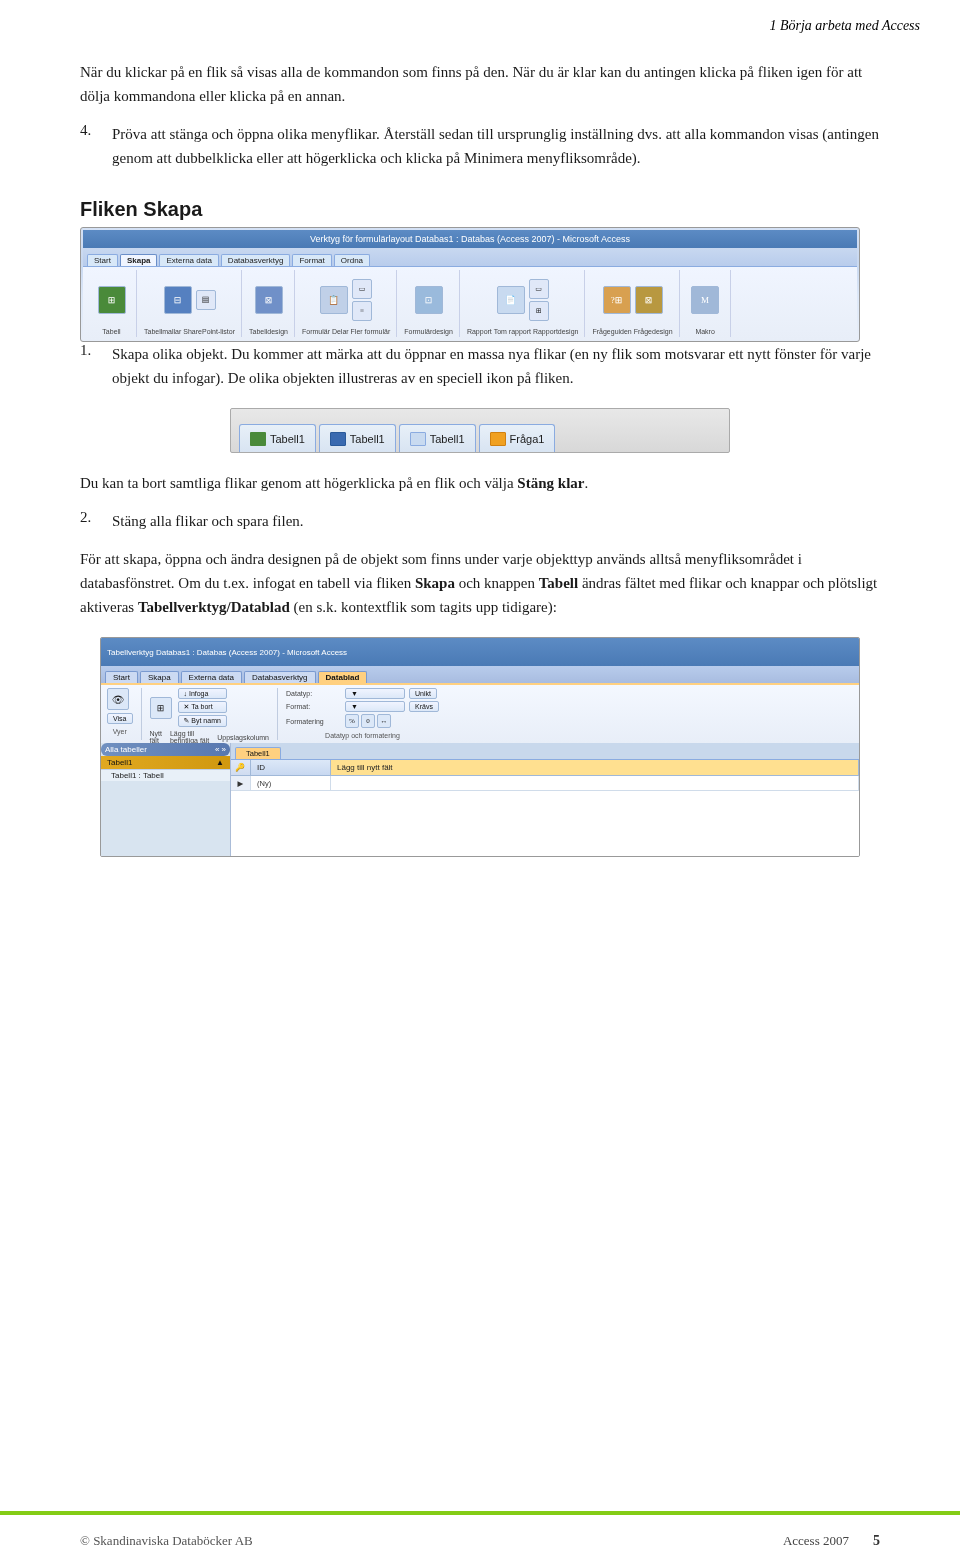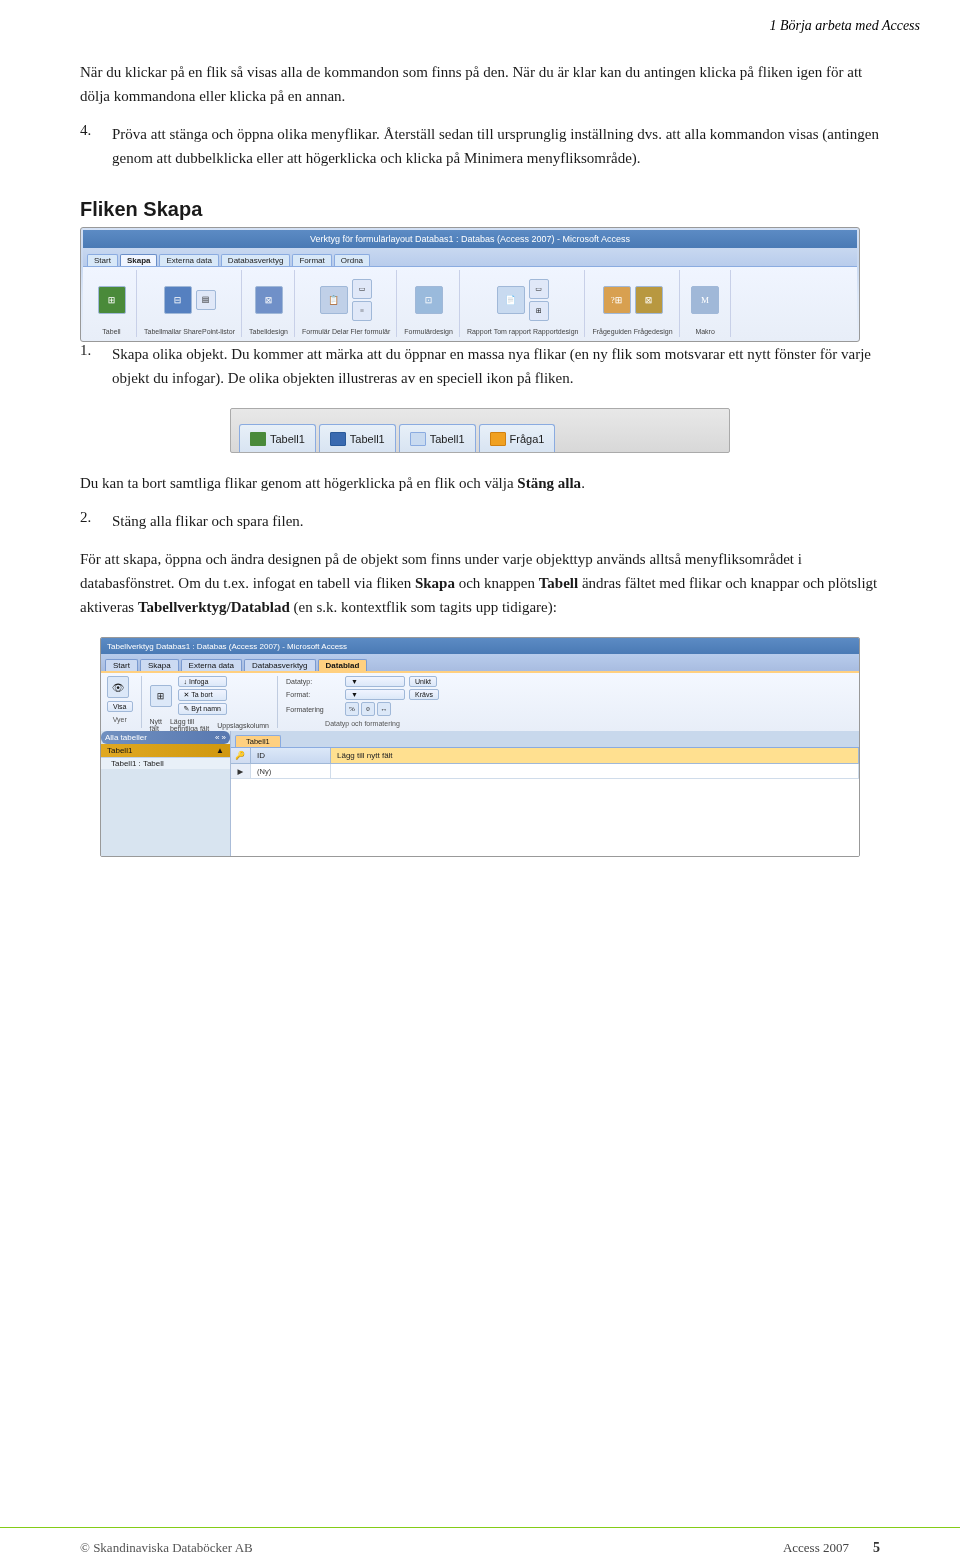--- a/index.html
+++ b/index.html
@@ -222,21 +222,21 @@
       border: 1px solid #999;
       border-radius: 2px;
       margin: 18px auto;
       overflow: hidden;
       display: flex;
       flex-direction: column;
     }
 
     .db-title-bar {
       background: linear-gradient(to bottom, #5c8bc4 0%, #4a7ab5 100%);
-      height: 16px;
+      height: 28px;
       display: flex;
       align-items: center;
       padding: 0 6px;
       color: white;
       font-size: 8px;
       font-family: Arial, sans-serif;
     }
 
     .db-ribbon-tabs {
       display: flex;
@@ -439,26 +439,26 @@
 
     .db-cell.key { width: 20px; justify-content: center; background: #e8eef8; }
     .db-cell.id-cell { width: 80px; }
     .db-cell.add-cell { flex: 1; color: #888; }
 
     .page-footer {
       position: absolute;
       bottom: 0;
       left: 0;
       right: 0;
-      height: 40px;
+      height: 56px;
       display: flex;
       align-items: center;
       justify-content: space-between;
       padding: 0 80px;
-      border-top: 1px solid #84cc16;
+      border-top: 4px solid #84cc16;
     }
 
     .footer-left {
       font-size: 13px;
       color: #555;
     }
 
     .footer-right {
       font-size: 13px;
       color: #444;
@@ -597,21 +597,21 @@
       <span class="tab-icon tab-icon-form"></span>
       <span>Tabell1</span>
     </div>
     <div class="tab-item">
       <span class="tab-icon tab-icon-query"></span>
       <span>Fråga1</span>
     </div>
   </div>
 
   <p class="paragraph">
-    <span>Du kan ta bort samtliga flikar genom att högerklicka på en flik och välja </span><b>Stäng alla</b><span>.</span>
+    <span>Du kan ta bort samtliga flikar genom att högerklicka på en flik och välja </span><b>Stäng klar</b><span>.</span>
   </p>
 
   <div class="numbered-item">
     <span class="num">2.</span>
     <div class="item-content">
       <span>Stäng alla flikar och spara filen.</span>
     </div>
   </div>
 
   <p class="paragraph">

